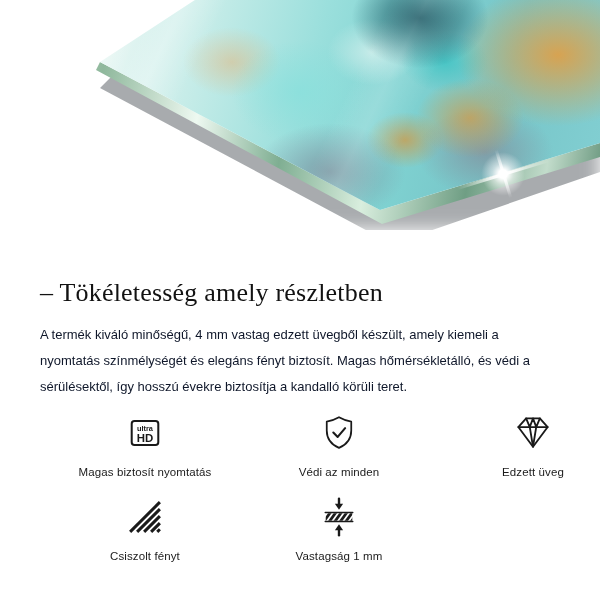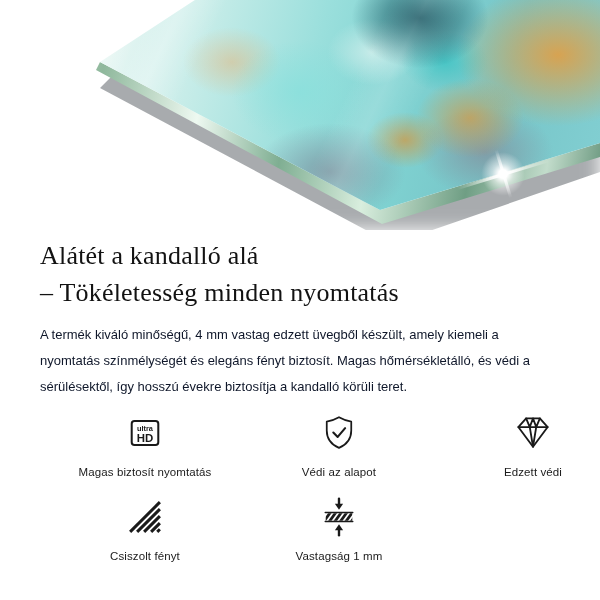--- a/index.html
+++ b/index.html
@@ -84,22 +84,22 @@
     <div class="rot">
         <div class="glow"></div>
         <div class="ray-h"></div>
         <div class="ray-v"></div>
       </div>
   </div>
 </div>
 
 <div class="content">
   <h1>
-    <span>Alátét a kandalló alá</span><br>
-    <span>– Tökéletesség minden nyomtatás</span>
+    <br>
+    <span>– Tökéletesség amely részletben</span>
   </h1>
   <p class="description">A termék kiváló minőségű, 4 mm vastag edzett üvegből készült, amely kiemeli a nyomtatás színmélységét és elegáns fényt biztosít. Magas hőmérsékletálló, és védi a sérülésektől, így hosszú évekre biztosítja a kandalló körüli teret.</p>
 
   <div class="features">
 
 
     <div class="feature">
       <div class="icon-box">
         <svg width="44" height="44" viewBox="0 0 48 48">
           <rect class="stroke" x="9.5" y="11" width="29" height="26" rx="3" style="stroke-width:2.2"></rect>
@@ -110,33 +110,33 @@
       <div class="feature-label">Magas biztosít nyomtatás</div>
     </div>
 
     <div class="feature">
       <div class="icon-box">
         <svg width="42" height="42" viewBox="0 0 48 48">
           <path class="stroke" d="M24 6 C29 8.8 34 10.4 38 11 V21 C38 31 32 37.5 24 41 C16 37.5 10 31 10 21 V11 C14 10.4 19 8.8 24 6 Z"></path>
           <path class="stroke" d="M17.5 23.5 L22.5 28.5 L31 18.5" style="stroke-width:2.4"></path>
         </svg>
       </div>
-      <div class="feature-label">Védi az alapot</div>
+      <div class="feature-label">Védi az minden</div>
     </div>
 
     <div class="feature">
       <div class="icon-box">
         <svg width="44" height="44" viewBox="0 0 48 48">
           <path class="stroke" d="M16.5 8 L8 17.5 L24 39 L40 17.5 L31.5 8 Z"></path>
           <path class="stroke" d="M8 17.5 H40"></path>
           <path class="stroke" d="M16.5 8 L20.5 17.5 L24 8 L27.5 17.5 L31.5 8"></path>
           <path class="stroke" d="M20.5 17.5 L24 39 M27.5 17.5 L24 39"></path>
         </svg>
       </div>
-      <div class="feature-label">Edzett védi</div>
+      <div class="feature-label">Edzett üveg</div>
     </div>
 
     <div class="feature">
       <div class="icon-box">
         <svg width="42" height="42" viewBox="0 0 48 48">
           <g stroke="#1a1a1a" stroke-width="3.4" stroke-linecap="butt">
             <line x1="7" y1="41" x2="41" y2="7"></line>
             <line x1="15" y1="41" x2="41" y2="15"></line>
             <line x1="23" y1="41" x2="41" y2="23"></line>
             <line x1="31" y1="41" x2="41" y2="31"></line>

